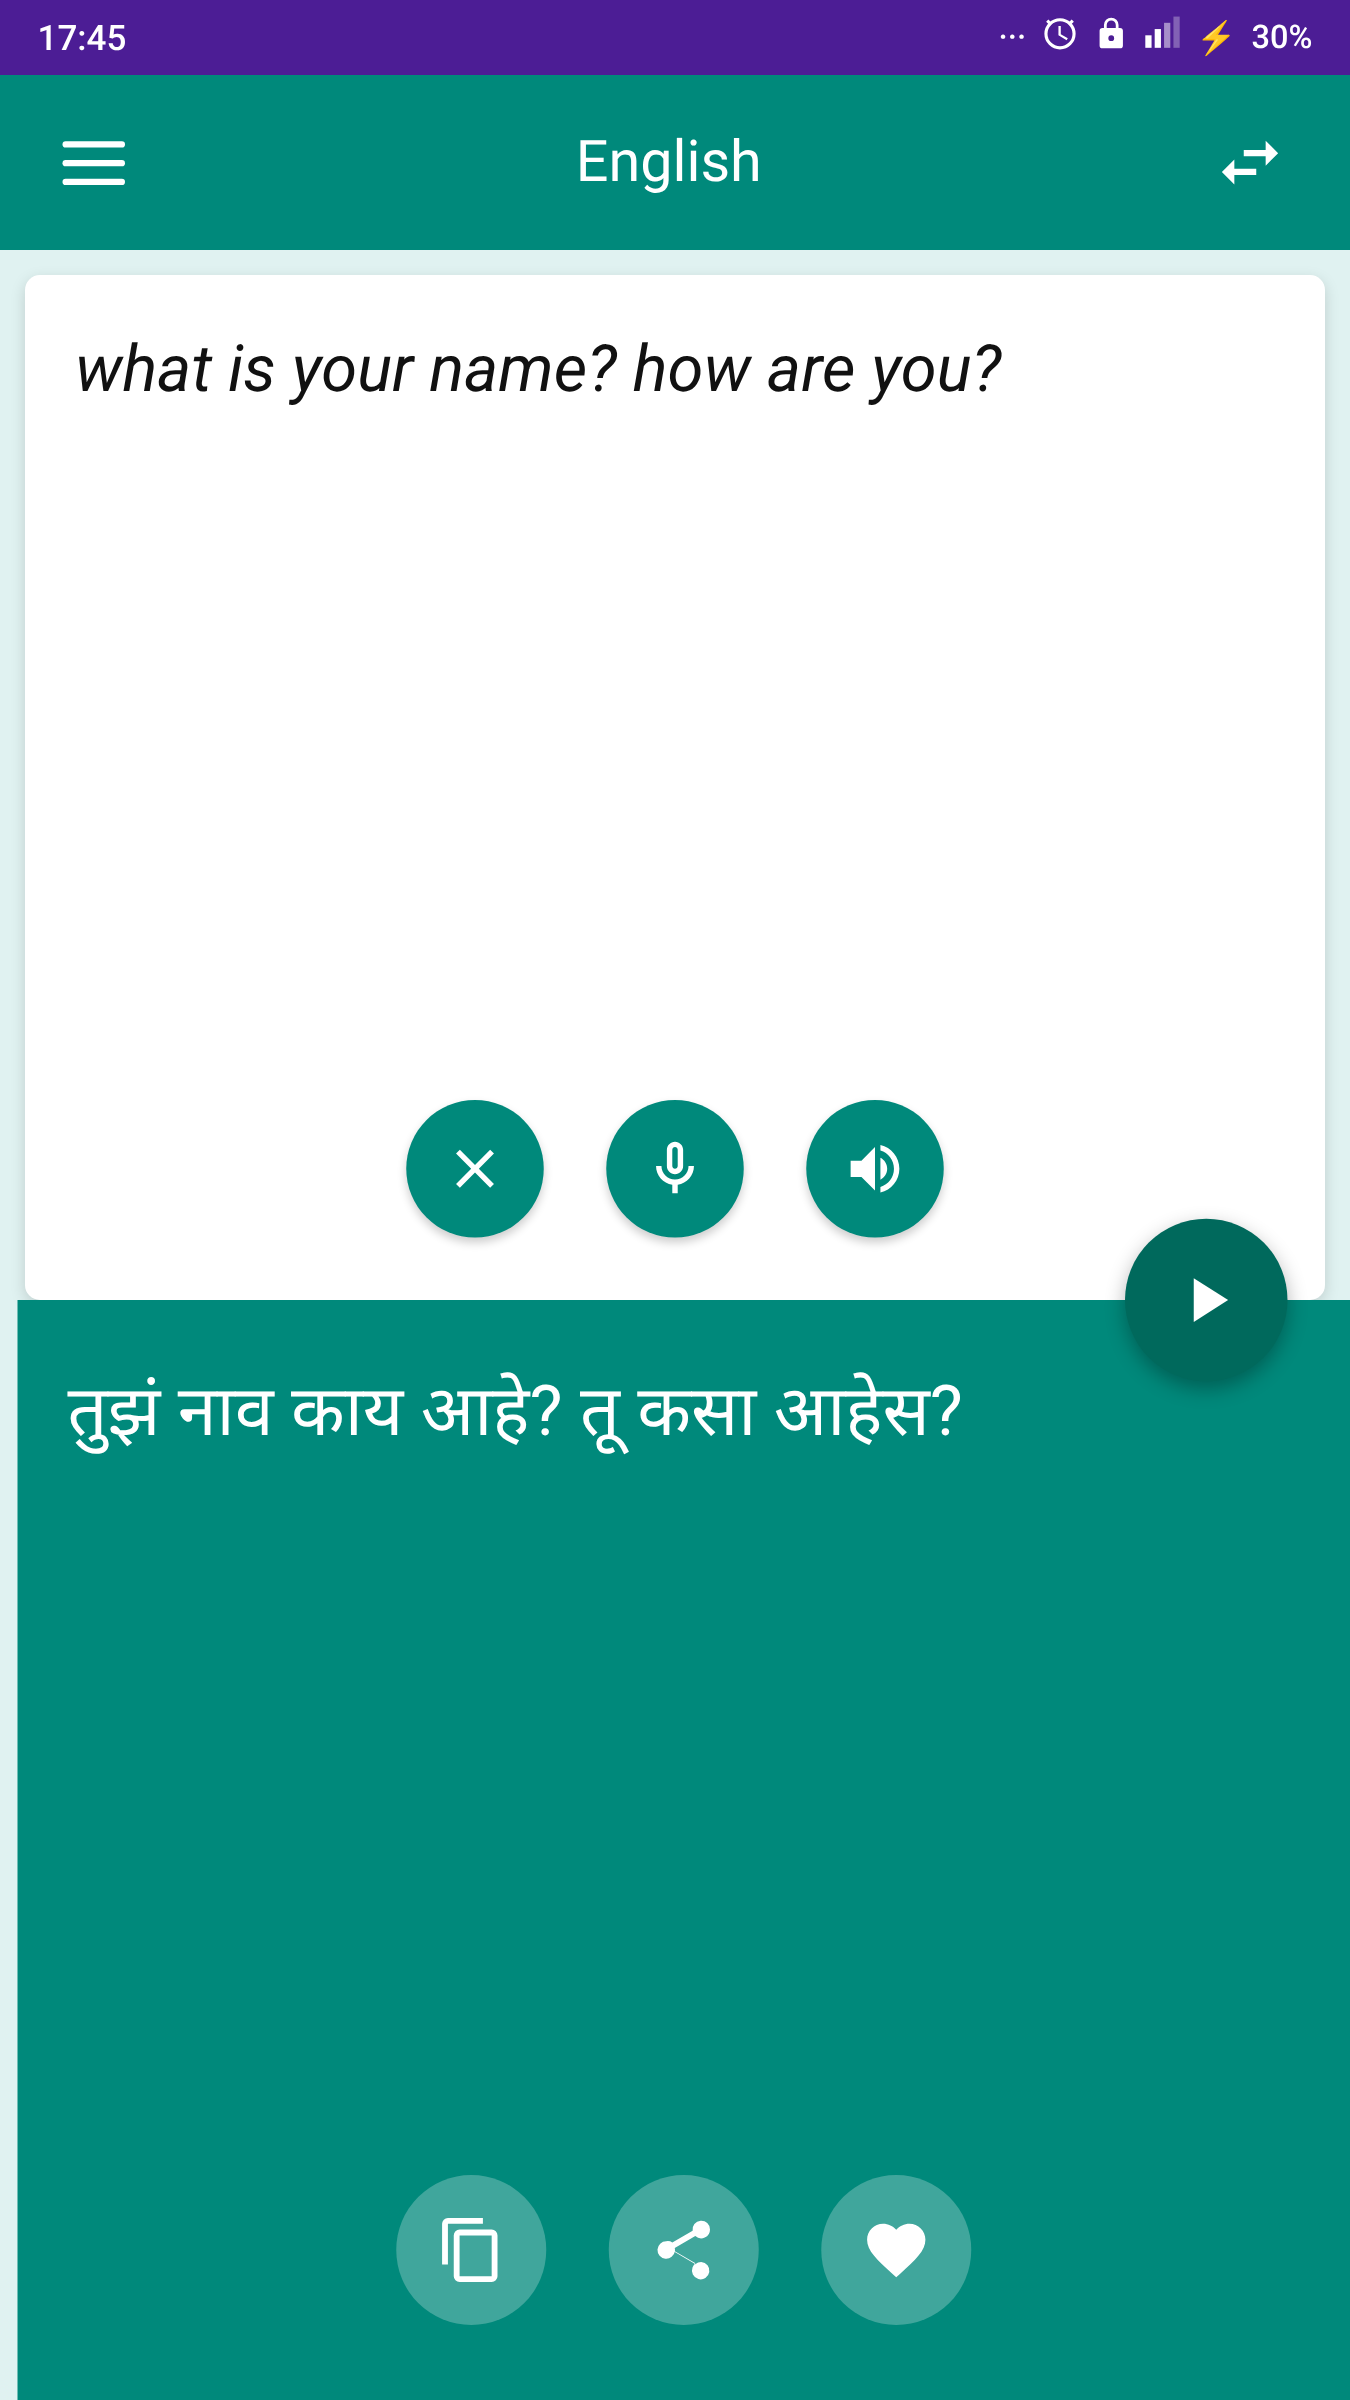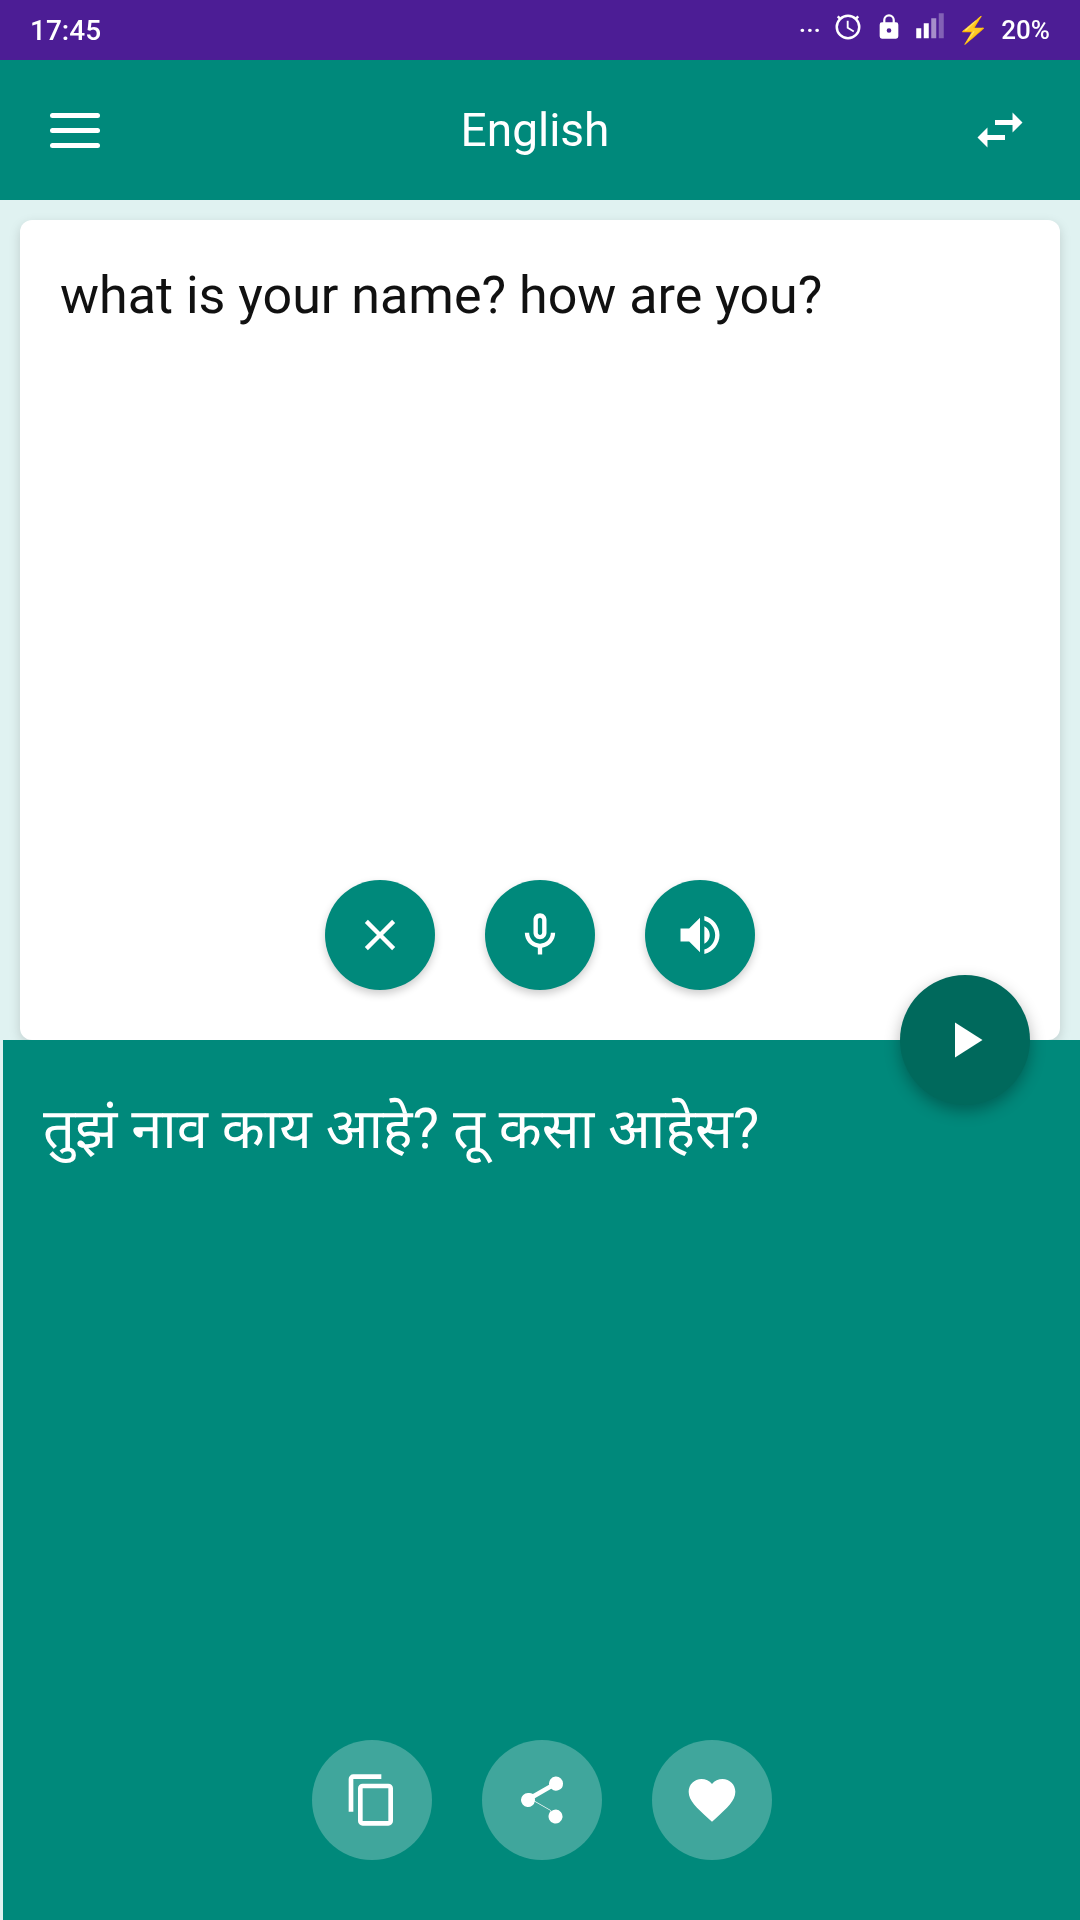--- a/index.html
+++ b/index.html
@@ -91,20 +91,21 @@
       border-radius: 12px;
       box-shadow: 0 4px 12px rgba(0,0,0,0.15);
       padding: 40px 40px 160px 40px;
       overflow: hidden;
     }
     .source-text {
       font-size: 52px;
       color: #111;
       line-height: 1.4;
       font-weight: 400;
+      font-style: italic;
     }
     .source-actions {
       position: absolute;
       bottom: 50px;
       left: 0;
       right: 0;
       display: flex;
       justify-content: center;
       gap: 50px;
       align-items: center;
@@ -154,21 +155,21 @@
       width: 60px;
       height: 60px;
       fill: #fff;
     }
 
     
     .target-panel {
       background: #00897b;
       flex: 1;
       position: relative;
-      margin: 0 0 0 3px;
+      margin: 0 0 0 14px;
       padding: 50px 49px 180px 40px;
       overflow: hidden;
     }
     .target-text {
       font-size: 56px;
       color: #fff;
       line-height: 1.4;
       font-weight: 400;
     }
     .target-actions {
@@ -225,21 +226,21 @@
       <svg width="30" height="30" viewBox="0 0 24 24" fill="white">
           <rect x="1" y="13" width="4" height="8"></rect>
           <rect x="7" y="9" width="4" height="12"></rect>
           <rect x="13" y="5" width="4" height="16" opacity="0.5"></rect>
           <rect x="19" y="1" width="4" height="20" opacity="0.3"></rect>
         </svg>
     </span>
 
     <span>⚡</span>
 
-    <span>20%</span>
+    <span>30%</span>
   </div>
 </div>
 
 <div class="toolbar">
   <div class="toolbar-menu">
     <div class="line"></div>
     <div class="line"></div>
     <div class="line"></div>
   </div>
   <span class="toolbar-lang">English</span>

